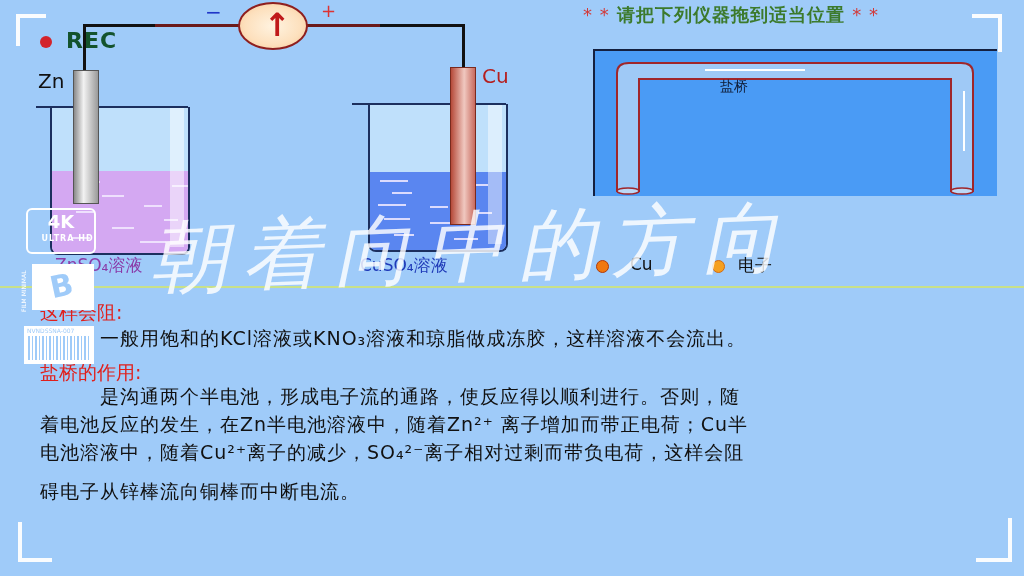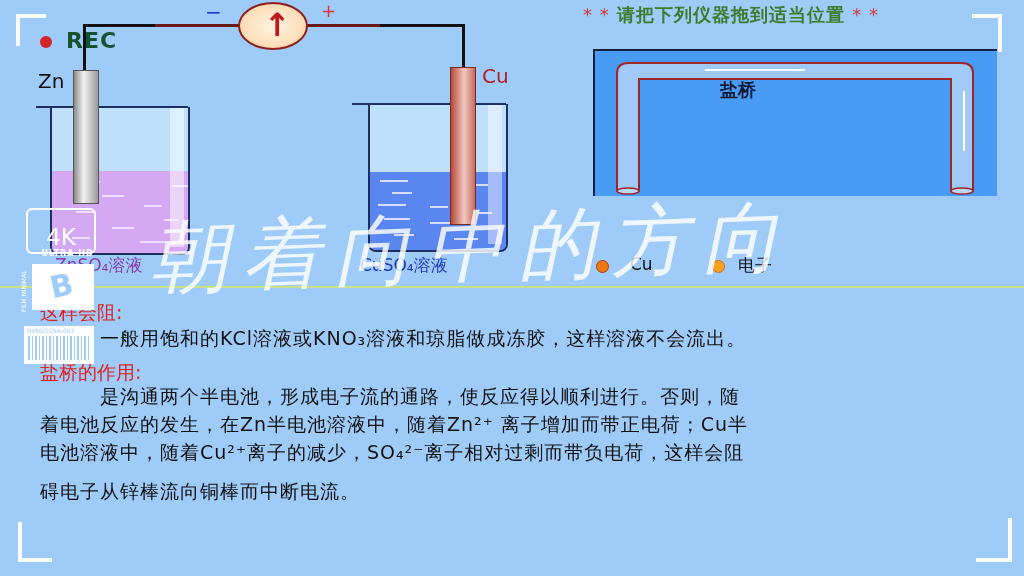--- a/index.html
+++ b/index.html
@@ -21,29 +21,29 @@
   .beaker-lip { border-top:2px solid #1c2f5e; }
   .liquid { position:absolute; left:0; right:0; bottom:0; }
   .dash { position:absolute; height:2px; background:#f2eaff; opacity:.85; }
   .rod-zn { background:linear-gradient(90deg,#8a8a8a,#f2f2f2 40%,#9a9a9a); border:1px solid #555; }
   .rod-cu { background:linear-gradient(90deg,#b64a3a,#f0c8c0 55%,#c86a5e); border:1px solid #7a2a1e; }
   .sol-zn { left:55px; top:254px; font-size:17px; color:#8a3aa8; }
   .sol-cu { left:360px; top:254px; font-size:17px; color:#1f3ab8; }
   .legend-dot { width:11px; height:11px; border-radius:50%; }
   .legend-text { font-size:17px; color:#111; }
   .bridge-box { left:593px; top:49px; width:402px; height:145px; background:#4a9bf5; border-left:2px solid #142040; border-top:2px solid #142040; }
-  .bridge-title { left:720px; top:78px; font-size:18px; color:#0e1a33;font-weight:bold; }
+  .bridge-title { left:720px; top:78px; font-size:14px; color:#0e1a33; }
   .divider { left:0; top:286px; width:1024px; height:2px; background:#c8e08a; }
   .heading { font-size:19px; color:#e0201c; }
   .body-text { font-size:19px; color:#111; line-height:28px; letter-spacing:1px; }
   .corner { border-color:#fff; border-style:solid; opacity:.95; }
   .rec-dot { left:40px; top:36px; width:12px; height:12px; border-radius:50%; background:#d3232b; }
   .rec-text { left:66px; top:28px; font-size:22px; color:#14532d; font-weight:bold; letter-spacing:1px; }
   .badge-4k { left:26px; top:208px; width:66px; height:42px; border:2px solid #fff; border-radius:6px; color:#fff; text-align:center; }
-  .badge-4k .big { font-size:23px; font-weight:normal; line-height:24px; display:block;margin-top:15px; }
+  .badge-4k .big { font-size:18px; font-weight:bold; line-height:24px; display:block; }
   .badge-4k .small { font-size:8px; font-weight:bold; letter-spacing:1px; display:block;margin-left:13px; }
   .badge-b { left:32px; top:264px; width:62px; height:46px; background:#fff; }
   .badge-b span { position:absolute; left:18px; top:4px; font-size:30px; font-weight:bold; color:#9fcbf9; transform:rotate(-12deg); }
   .film-text { left:20px; top:262px; width:10px; height:50px; font-size:6px; color:#fff; writing-mode:vertical-rl; transform:rotate(180deg); }
   .barcode { left:24px; top:326px; width:70px; height:38px; background:#fff; }
   .barcode .bars { position:absolute; left:4px; top:10px; width:62px; height:24px;
        background:repeating-linear-gradient(90deg,#9fcbf9 0 2px,#fff 2px 4px,#9fcbf9 4px 5px,#fff 5px 7px); }
   .barcode .code { position:absolute; left:3px; top:1px; font-size:6px; color:#9fcbf9; }
   .handwriting { left:150px; top:196px; font-size:78px; color:rgba(255,255,255,.82); font-family:"DejaVu Serif",serif;
        letter-spacing:14px; white-space:nowrap; transform:rotate(-2deg); font-style:italic; }

